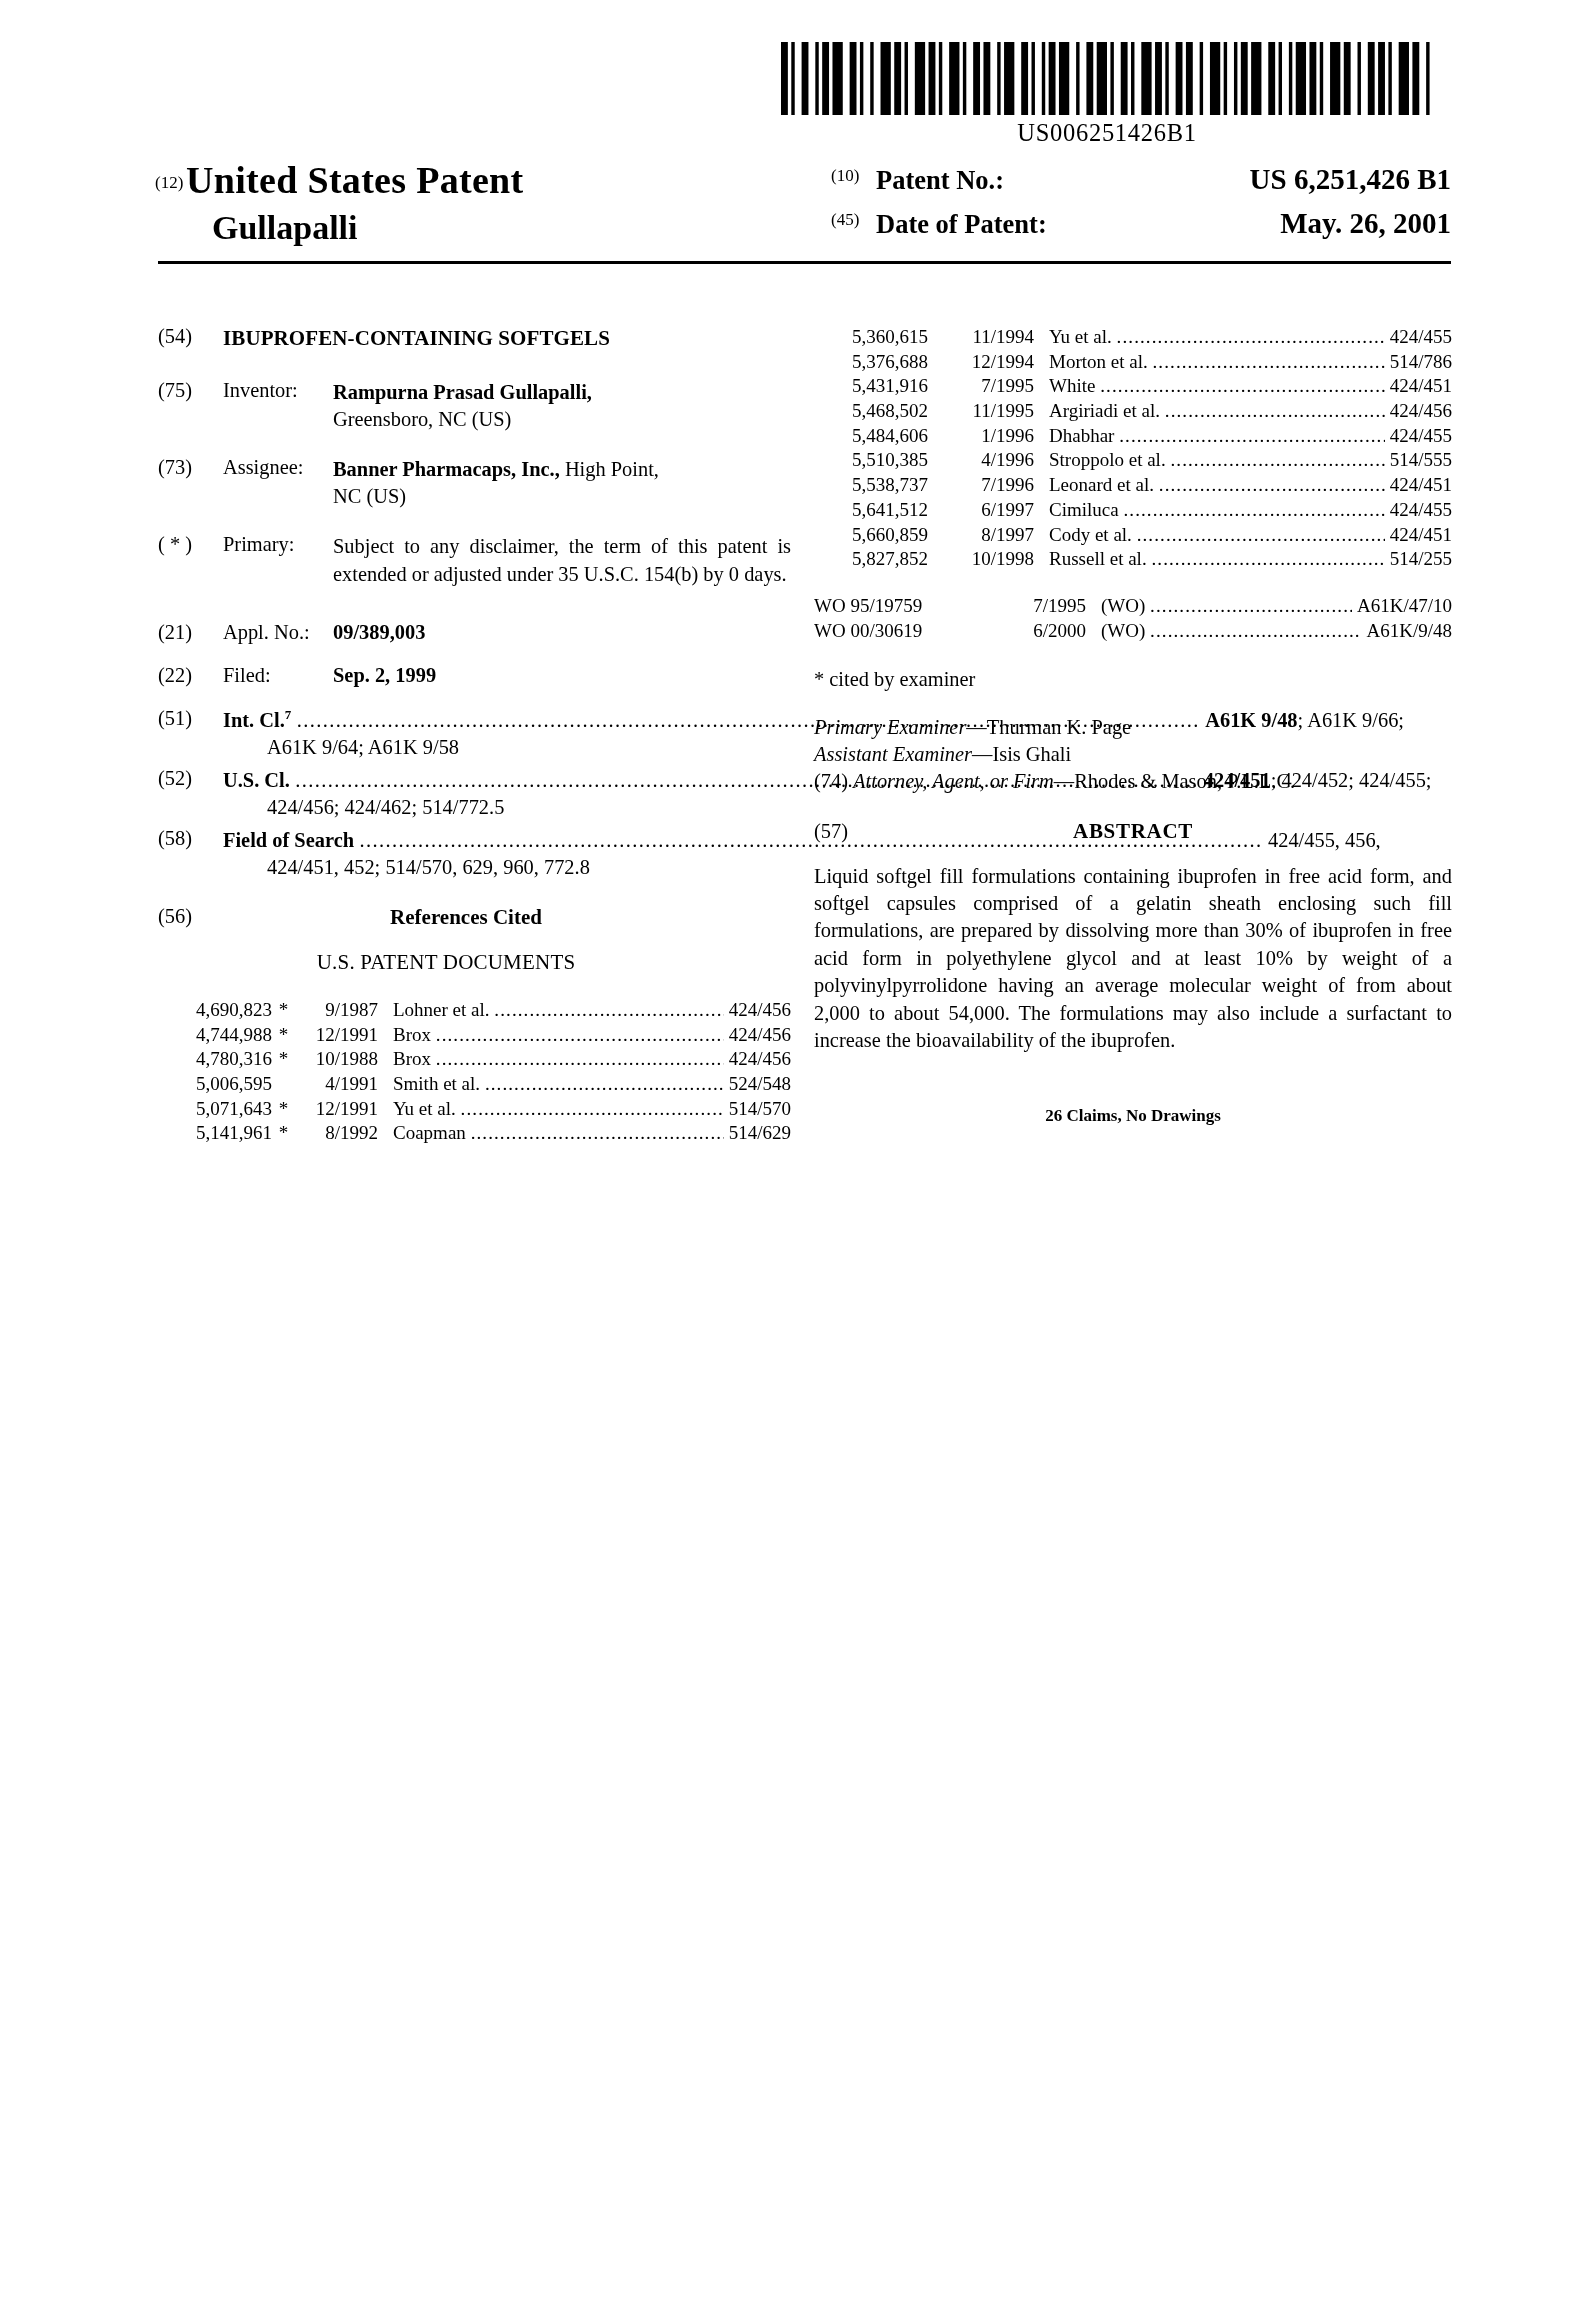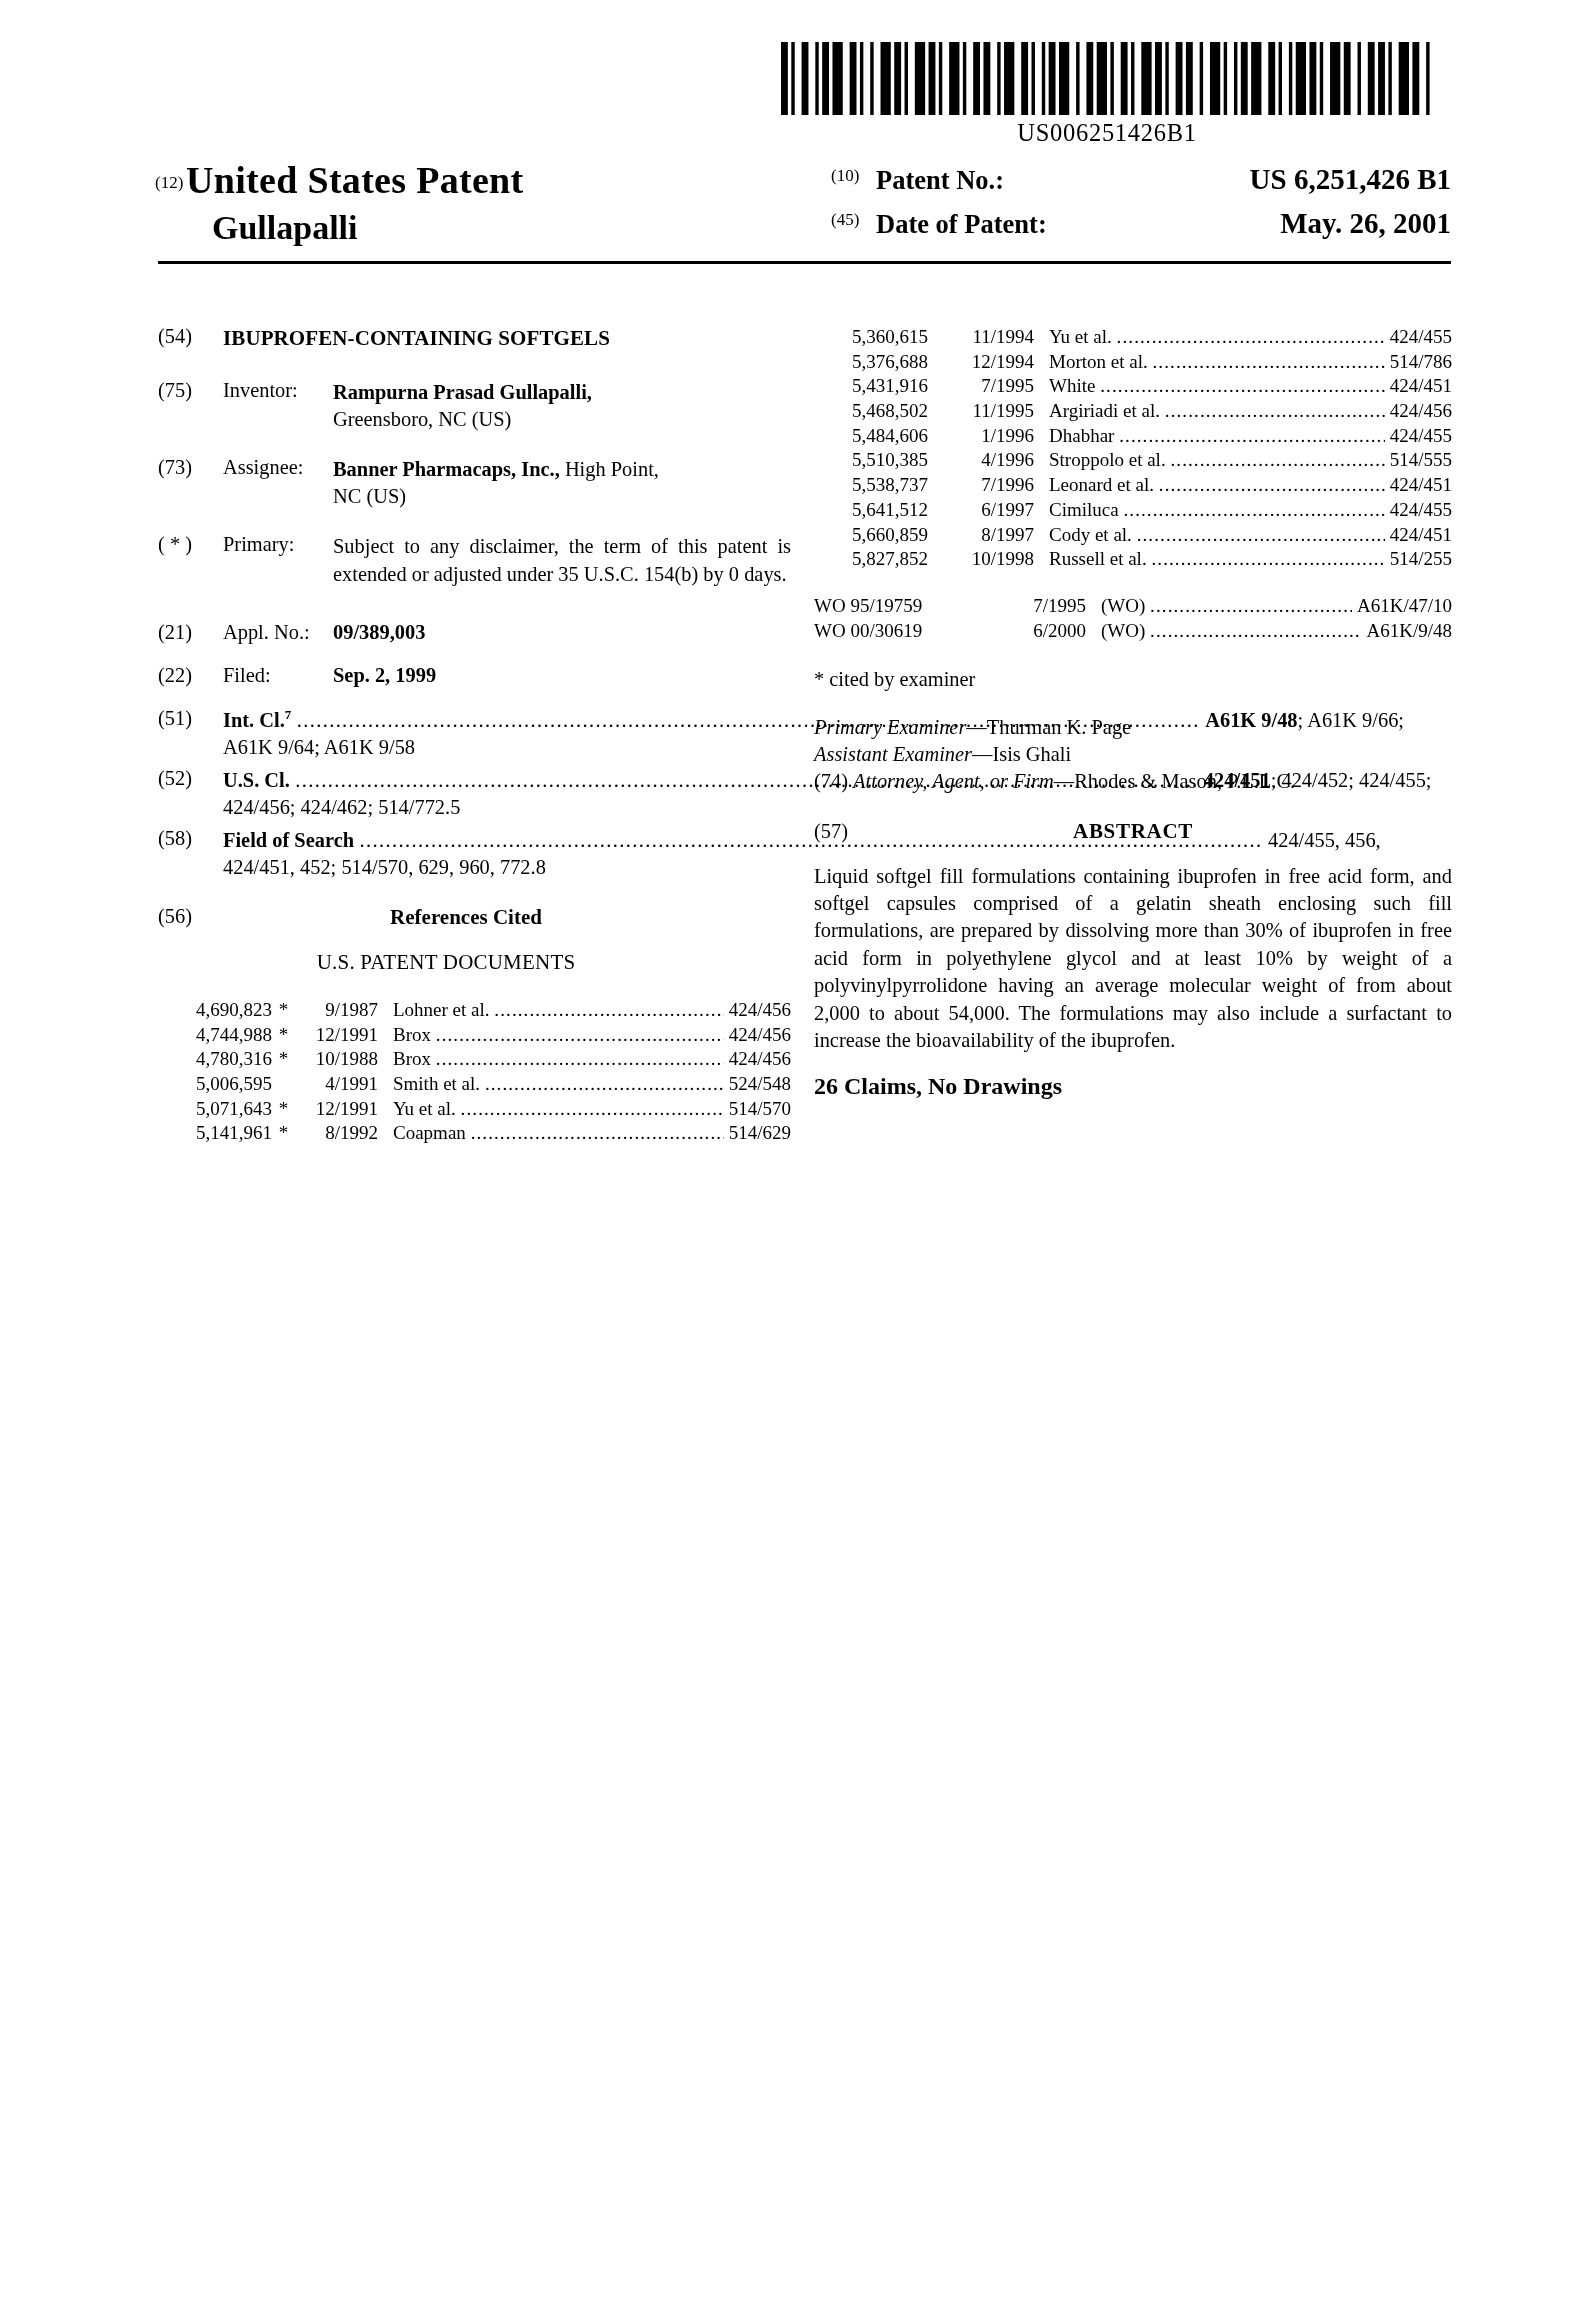--- a/index.html
+++ b/index.html
@@ -169,21 +169,21 @@
   .sup { font-size: 13px; vertical-align: super; }
   .leader {
     flex: 1;
     overflow: hidden;
     white-space: nowrap;
     letter-spacing: 1.4px;
     font-size: 20.4px;
     margin: 0 5.4px;
   }
   .cls-val { white-space: nowrap; font-size: 20.4px; }
-  .cls-line2 { text-align: right; font-size: 20.4px; white-space: nowrap; }
+  .cls-line2 { text-align: right; font-size: 20.4px; white-space: nowrap; margin-left: 44px; }
 
   
   .ref-head {
     display: flex;
     margin-top: 24.5px;
   }
   .ref-head .f-code { width: 65px; }
   .ref-title {
     flex: 1;
     text-align: center;
@@ -258,23 +258,23 @@
     letter-spacing: 0.7px;
     padding-right: 65px;
   }
   .abs-body {
     margin-top: 19px;
     font-size: 20.4px;
     line-height: 1.34;
     text-align: justify;
   }
   .claims-line {
-    margin-top: 19px;
-    text-align: left;
-    font-size: 24px;
+    margin-top: 52px;
+    text-align: center;
+    font-size: 17px;
     font-weight: bold;
   }
 </style>
 </head>
 <body>
 
 <div class="page">
 
   <div class="barcode-block">
     <svg class="barcode-bars" id="barcode-svg" viewBox="0 0 958 108" preserveAspectRatio="none">

